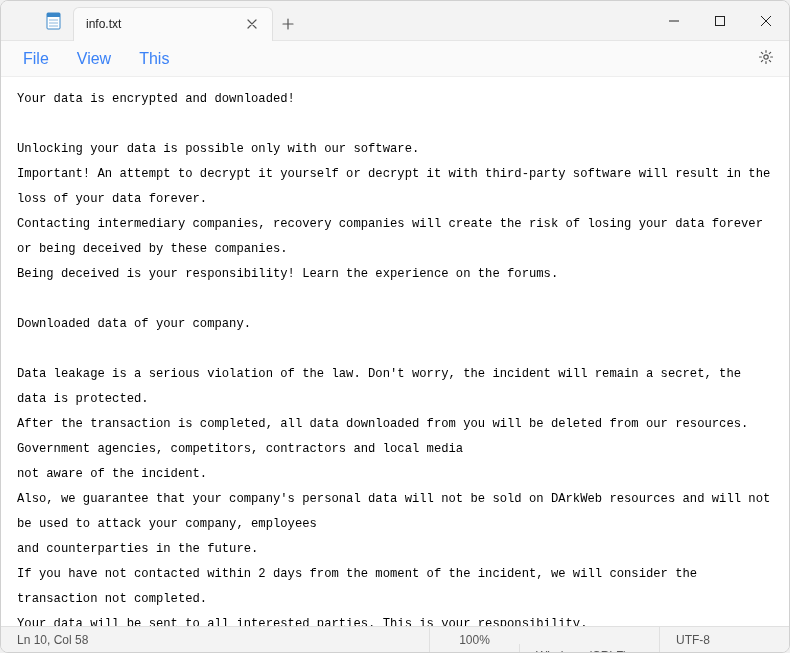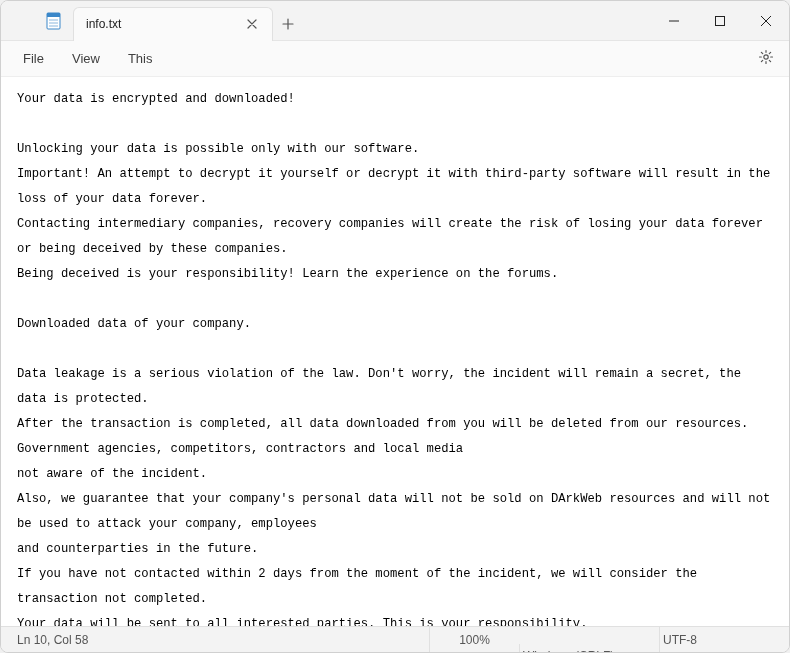--- a/index.html
+++ b/index.html
@@ -97,22 +97,22 @@
     .menubar {
       height: 36px;
       display: flex;
       align-items: center;
       padding: 0 8px;
       background: #fafafa;
       border-bottom: 1px solid #eee;
     }
     .menu-item {
       padding: 4px 14px;
-      font-size: 13px;
-      color: #404040;
+      font-size: 16px;
+      color: #3b82f6;
       cursor: pointer;
       border-radius: 4px;
     }
     .menubar-spacer { flex: 1; }
     .settings-btn {
       width: 30px;
       height: 30px;
       display: flex;
       align-items: center;
       justify-content: center;
@@ -137,21 +137,21 @@
     .statusbar {
       height: 26px;
       background: #f3f3f3;
       border-top: 1px solid #e0e0e0;
       display: flex;
       align-items: center;
       font-size: 12px;
       color: #555;
     }
     .status-cell {
-      padding: 0 3px;
+      padding: 0 16px;
       border-left: 1px solid #e0e0e0;
       height: 100%;
       display: flex;
       align-items: center;
       min-width: 110px;
     }
     .status-cell:first-child { border-left: none; flex: 1; padding-left: 16px; }
     .status-cell.zoom { min-width: 90px; justify-content: center; }
     .status-cell.enc { min-width: 140px; margin-top: 33px; }
     .status-cell.utf { min-width: 130px; }

